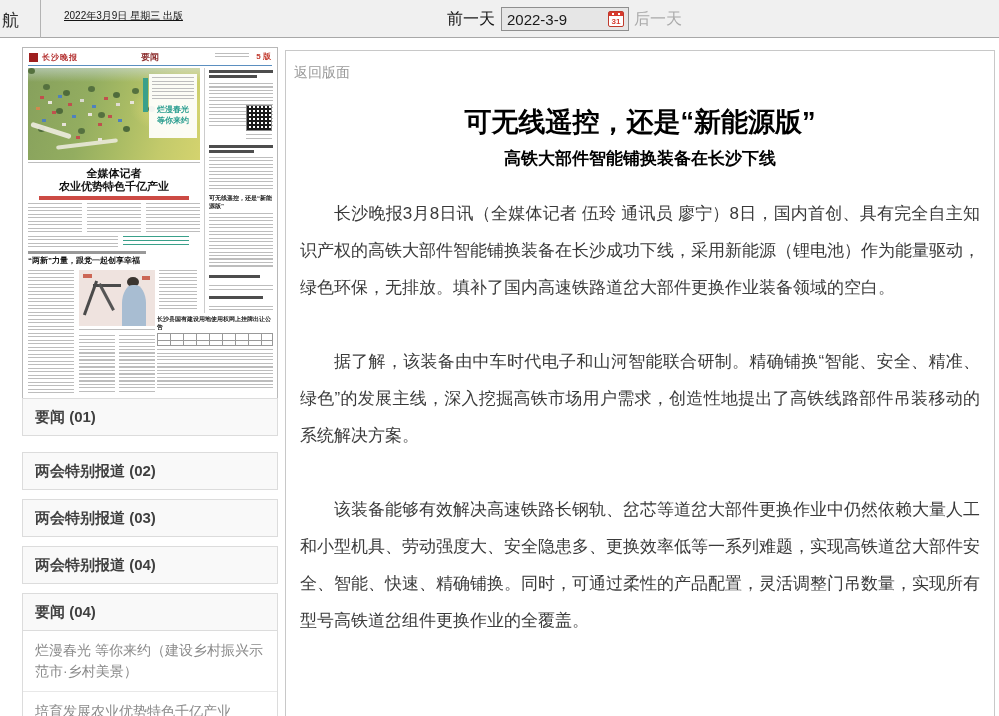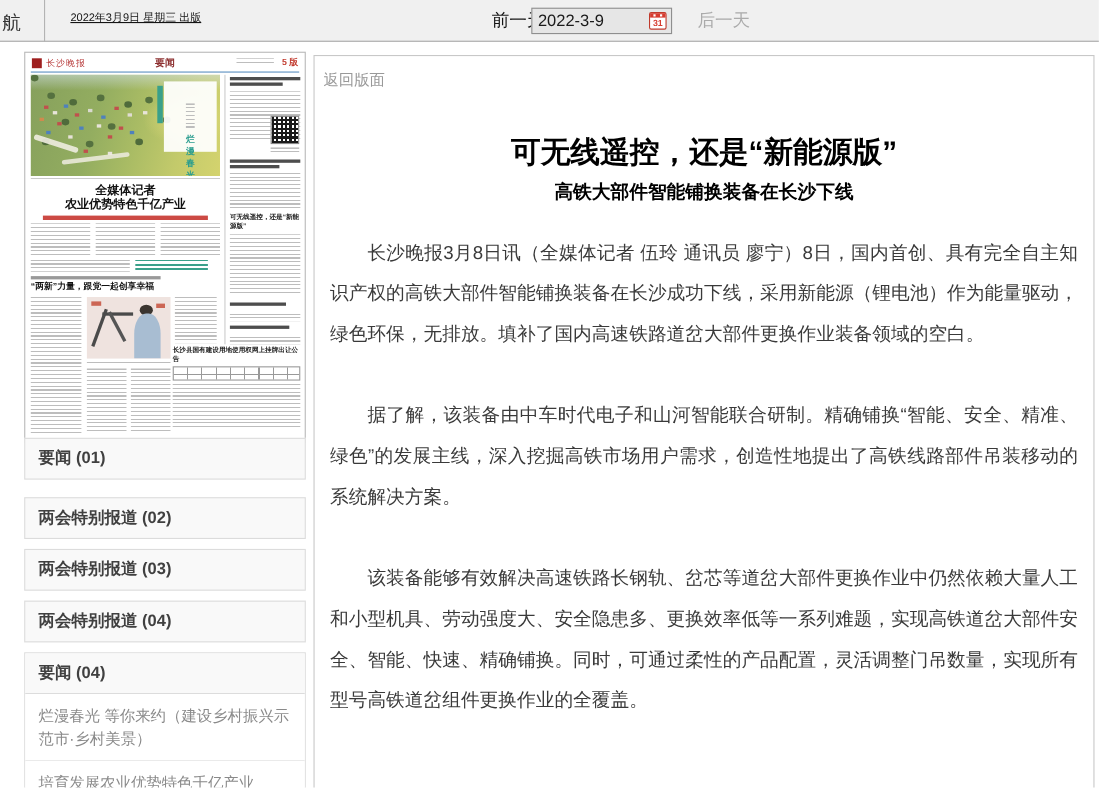--- a/index.html
+++ b/index.html
@@ -7,21 +7,21 @@
     font-family:"Liberation Sans","DejaVu Sans",sans-serif; }
   body { position:relative; }
 
   
   .topbar { position:absolute; left:0; top:0; width:999px; height:38px;
     background:#f0f0f0; border-bottom:1px solid #a8a8a8; }
   .nav-stub { position:absolute; left:2px; top:9px; font-size:17px; color:#333; cursor:pointer; }
   .topbar-divider { position:absolute; left:40px; top:0; width:1px; height:38px; background:#b3b3b3; }
   .pub-date { position:absolute; left:64px; top:9px; font-size:10px; color:#141414;text-decoration:underline; }
   .prev-day { position:absolute; left:447px; top:9px; font-size:16px; color:#141414; cursor:pointer; text-decoration:none; }
-  .date-box { position:absolute; left:483px; top:7px; width:128px; height:20px; }
+  .date-box { position:absolute; left:501px; top:7px; width:128px; height:20px; }
   .date-input { width:128px; height:24px; background:#e6e6e6; border:1px solid #8f8f8f;
     font-size:15px; color:#1a1a1a; padding:0 26px 0 5px; font-family:inherit; }
   .cal-icon { position:absolute; right:5px; top:4px; width:16px; height:16px; background:#fff;
     border:1px solid #c0392b; border-radius:2px; cursor:pointer; }
   .cal-top { position:absolute; left:0; top:0; right:0; height:4px; background:#d63b2f; }
   .cal-top:before, .cal-top:after { content:""; position:absolute; top:1px; width:2px; height:2px; background:#fff; }
   .cal-top:before { left:3px; } .cal-top:after { right:3px; }
   .cal-num { position:absolute; left:0; right:0; top:4px; bottom:0; font-size:8px; font-weight:bold;
     color:#d63b2f; text-align:center; line-height:11px; }
   .next-day { position:absolute; left:634px; top:9px; font-size:16px; color:#ababab; cursor:default; text-decoration:none; }
@@ -33,21 +33,21 @@
     border:1px solid #dcdcdc; font-size:15px; font-weight:bold; color:#404040;
     line-height:36px; padding-left:12px; cursor:pointer; }
   .side-group { position:absolute; left:22px; top:593px; width:256px; border:1px solid #dcdcdc; background:#fff; }
   .side-group-header { height:37px; background:#f9f9f9; border-bottom:1px solid #dcdcdc;
     font-size:15px; font-weight:bold; color:#404040; line-height:36px; padding-left:12px; cursor:pointer; }
   .side-article { padding:9px 12px; font-size:14px; color:#8a8a8a; line-height:21px;
     border-bottom:1px solid #e8e8e8; cursor:pointer; background:#fff; }
 
   
   .np-logo { position:absolute; left:6px; top:5px; width:9px; height:9px; background:#9e1f1f; }
-  .np-brand { position:absolute; left:19px; top:4px; font-size:8px; font-weight:normal; color:#b43232;
+  .np-brand { position:absolute; left:19px; top:4px; font-size:8px; font-weight:bold; color:#b43232;
     font-family:"DejaVu Serif",serif; letter-spacing:1px; }
   .np-section { position:absolute; left:0; right:0; top:3px; text-align:center; font-size:9px;
     font-weight:bold; color:#8d3030; }
   .np-pageno { position:absolute; right:6px; top:3px; font-size:8px; color:#c23a2e; font-weight:bold; }
   .np-pageno-bars { position:absolute; right:28px; top:5px; width:34px; height:7px; }
   .np-rule { position:absolute; left:5px; right:5px; top:17px; height:1px; background:#5b8fc0; }
   .micro { background-image:repeating-linear-gradient(180deg,#bdbdbd 0,#bdbdbd 1px,transparent 1px,transparent 3.5px); }
   .micro-t { background-image:repeating-linear-gradient(180deg,#3aa08a 0,#3aa08a 1.5px,transparent 1.5px,transparent 4px); }
   .dbar { background:#4d4d4d; height:2.5px; margin-bottom:2.5px; }
 
@@ -62,21 +62,21 @@
     104px 20px #55713f,10px 58px #4f6b3b,50px 60px #55713f,95px 58px #4f6b3b,
     120px 38px #55713f,28px 40px #4f6b3b,70px 44px #55713f; }
   .np-roofs { position:absolute; left:0; top:0; width:4px; height:3px; background:transparent;
     box-shadow:12px 28px #c0504d,20px 33px #e8e4da,30px 27px #4f81bd,40px 35px #c0504d,
     52px 31px #d9d9cf,64px 37px #4f81bd,76px 29px #c0504d,88px 35px #e0dcd2,
     24px 43px #c0504d,44px 47px #4f81bd,60px 45px #e8e4da,80px 47px #c0504d,
     14px 51px #4f81bd,34px 55px #e6e2d8,70px 55px #c0504d,90px 51px #4f81bd,
     102px 33px #e8e4da,8px 39px #d08a4e,48px 68px #c0504d,70px 70px #e8e4da; }
   .np-road1 { position:absolute; left:2px; top:60px; width:42px; height:5px; background:rgba(238,236,224,.9); transform:rotate(18deg); border-radius:3px; }
   .np-road2 { position:absolute; left:28px; top:74px; width:62px; height:4px; background:rgba(238,236,224,.85); transform:rotate(-7deg); border-radius:3px; }
-  .np-overlay { position:absolute; right:3px; top:6px; width:48px; height:64px; background:rgba(255,255,255,.93); padding:20px; }
+  .np-overlay { position:absolute; right:3px; top:6px; width:48px; height:64px; background:rgba(255,255,255,.93); padding:3px; }
   .np-overlay .micro { height:24px; margin-bottom:3px; }
   .np-ribbon { position:absolute; left:-6px; top:4px; width:5px; height:34px; background:#3aa08a; }
   .np-tag { font-size:8px; line-height:11px; color:#2a9d8f; text-align:center; font-weight:bold;
     font-family:"DejaVu Serif",serif; }
 
   .np-caption { position:absolute; left:5px; top:114px; width:172px; height:2.5px; }
   .np-h1 { position:absolute; left:5px; top:119px; width:172px; text-align:center;
     font-size:11px; line-height:13px; font-weight:bold; color:#111; }
   .np-subred { position:absolute; left:16px; top:148px; width:150px; height:3.5px; background:#cc4a44; }
   .np-cols { position:absolute; left:5px; top:155px; width:172px; height:31px; display:flex; gap:5px; }
@@ -118,21 +118,21 @@
   .np-ann { position:absolute; left:134px; top:268px; width:116px; height:78px; }
   .np-ann-title { font-size:6px; line-height:7.5px; font-weight:bold; color:#1a1a1a; }
   .np-table { margin-top:2px; height:13px; border:1px solid #999;
     background-image:repeating-linear-gradient(90deg,transparent 0 12px,#999 12px 13px),
       linear-gradient(transparent 6px,#999 6px,#999 7px,transparent 7px); }
   .np-ann-micro { margin-top:3px; height:40px; }
 
   
   .main-panel { position:absolute; left:285px; top:50px; width:710px; height:1000px;
     background:#fff; border:1px solid #c8c8c8; }
-  .back-link { display:inline-block; margin:13px 0 16px 8px; font-size:14px; color:#999;
+  .back-link { display:inline-block; margin:13px 0 0 8px; font-size:14px; color:#999;
     cursor:pointer; text-decoration:none; }
   .art-title { margin-top:22px; text-align:center; font-size:27px; font-weight:bold; color:#000; }
   .art-subtitle { margin-top:7px; text-align:center; font-size:17px; font-weight:bold; color:#000; }
   .art-body { margin:25px 14px 0 14px; }
   .art-body p { font-size:17px; line-height:37px; color:#3a3a3a; text-align:justify;
     text-indent:2em; margin-bottom:37px; }
 </style>
 </head>
 <body>
 

